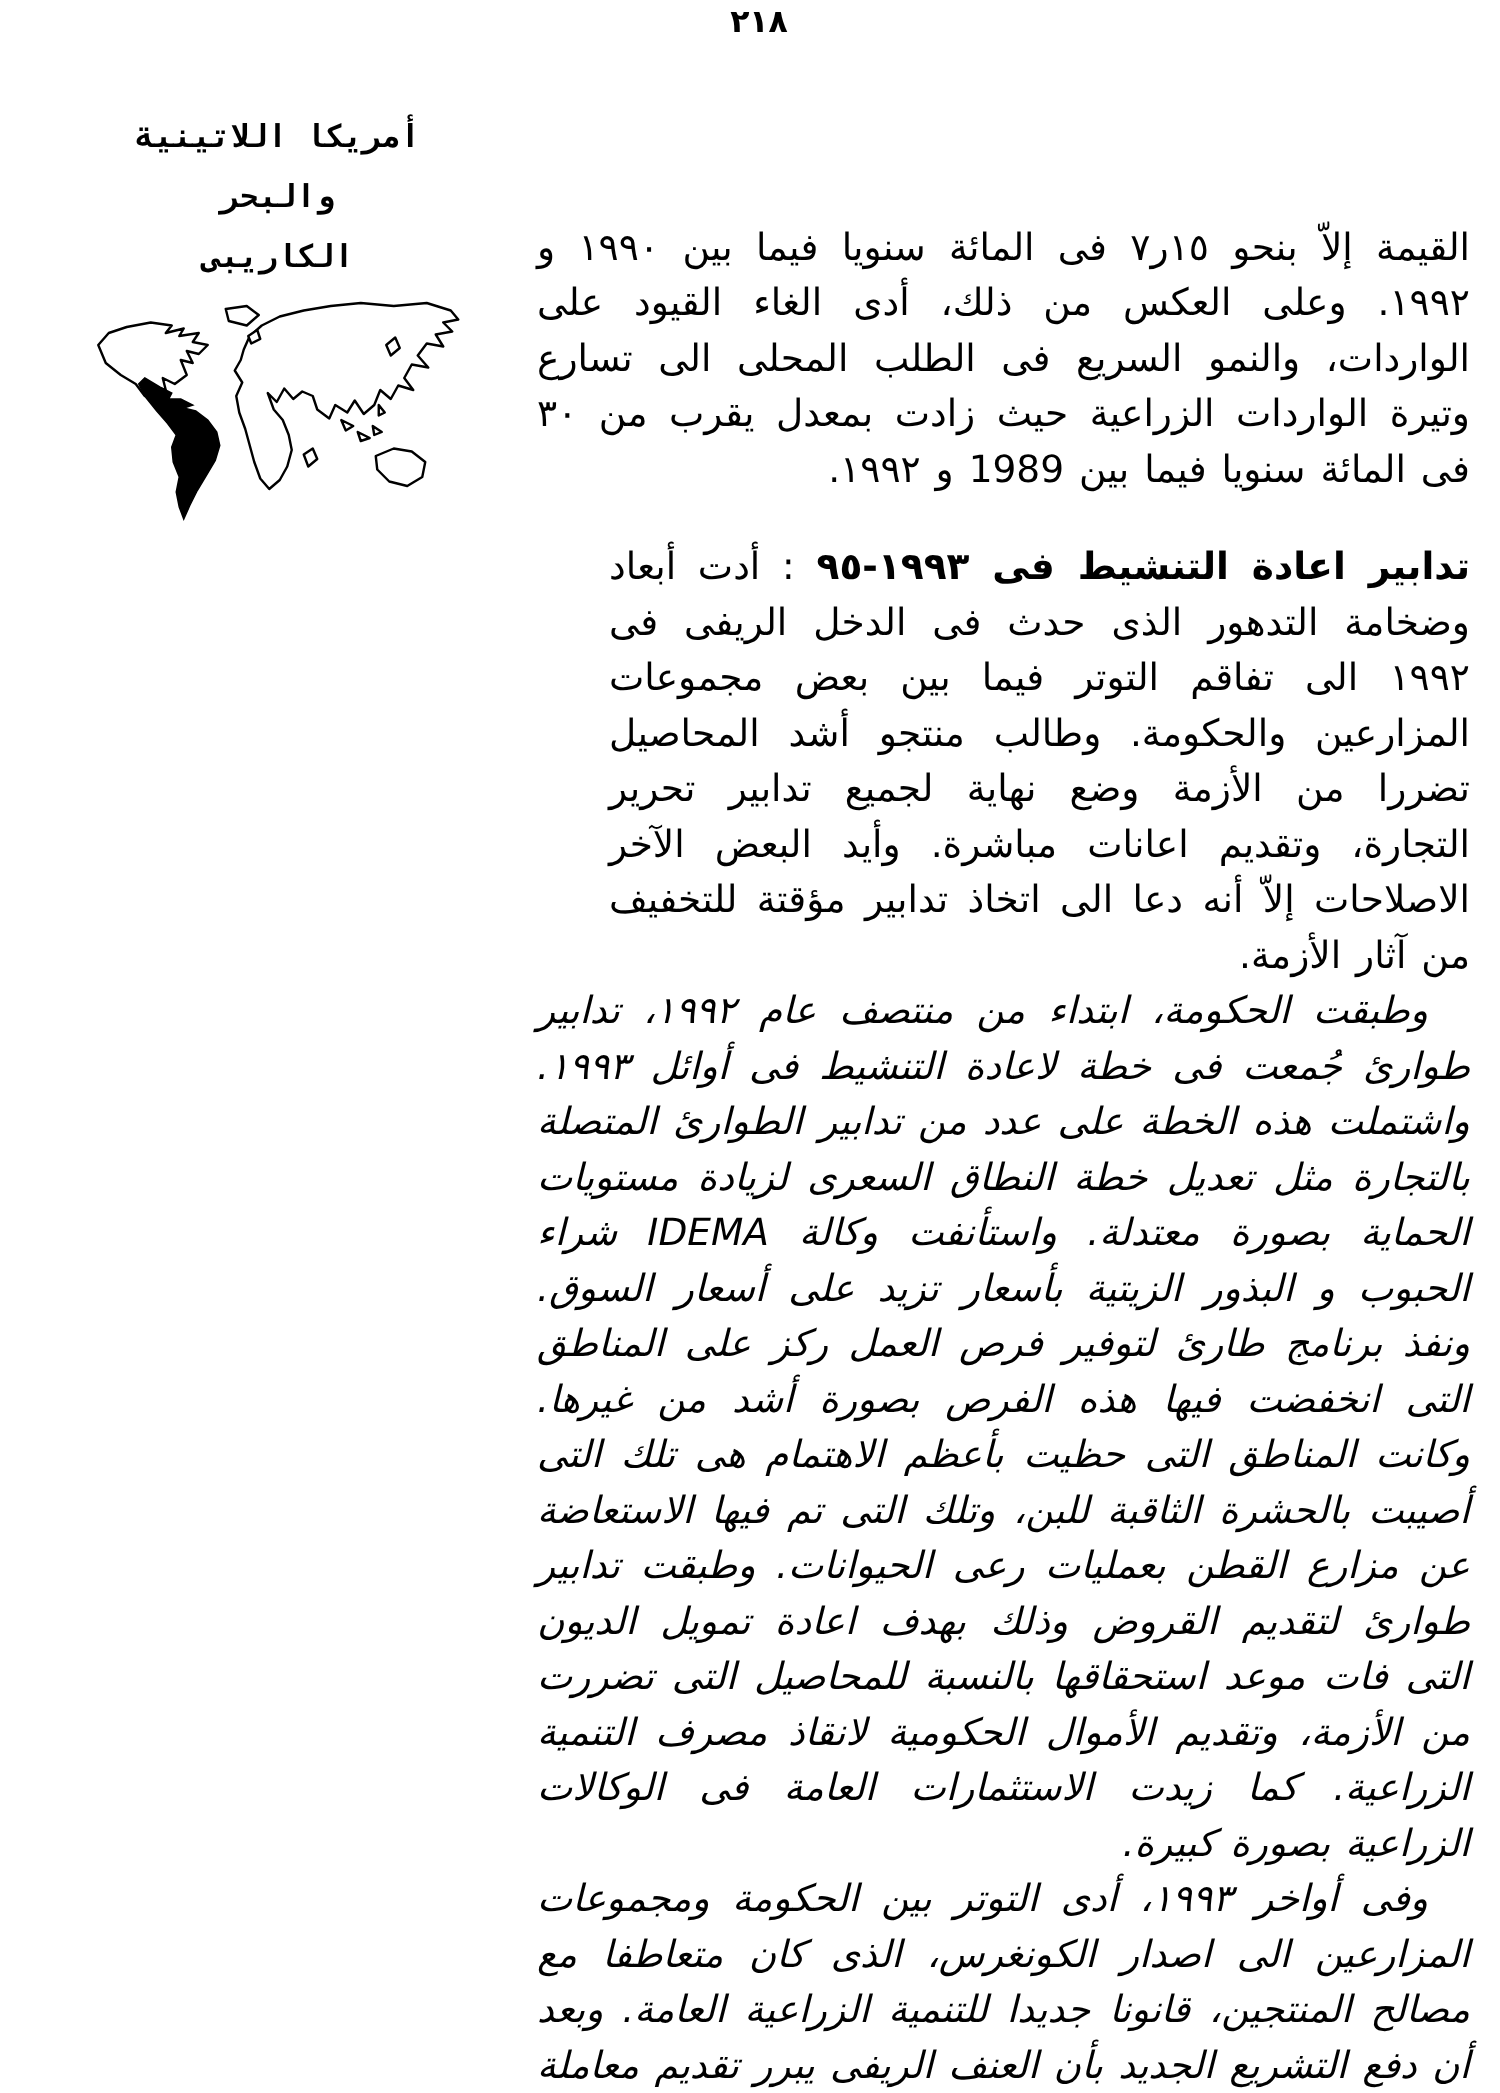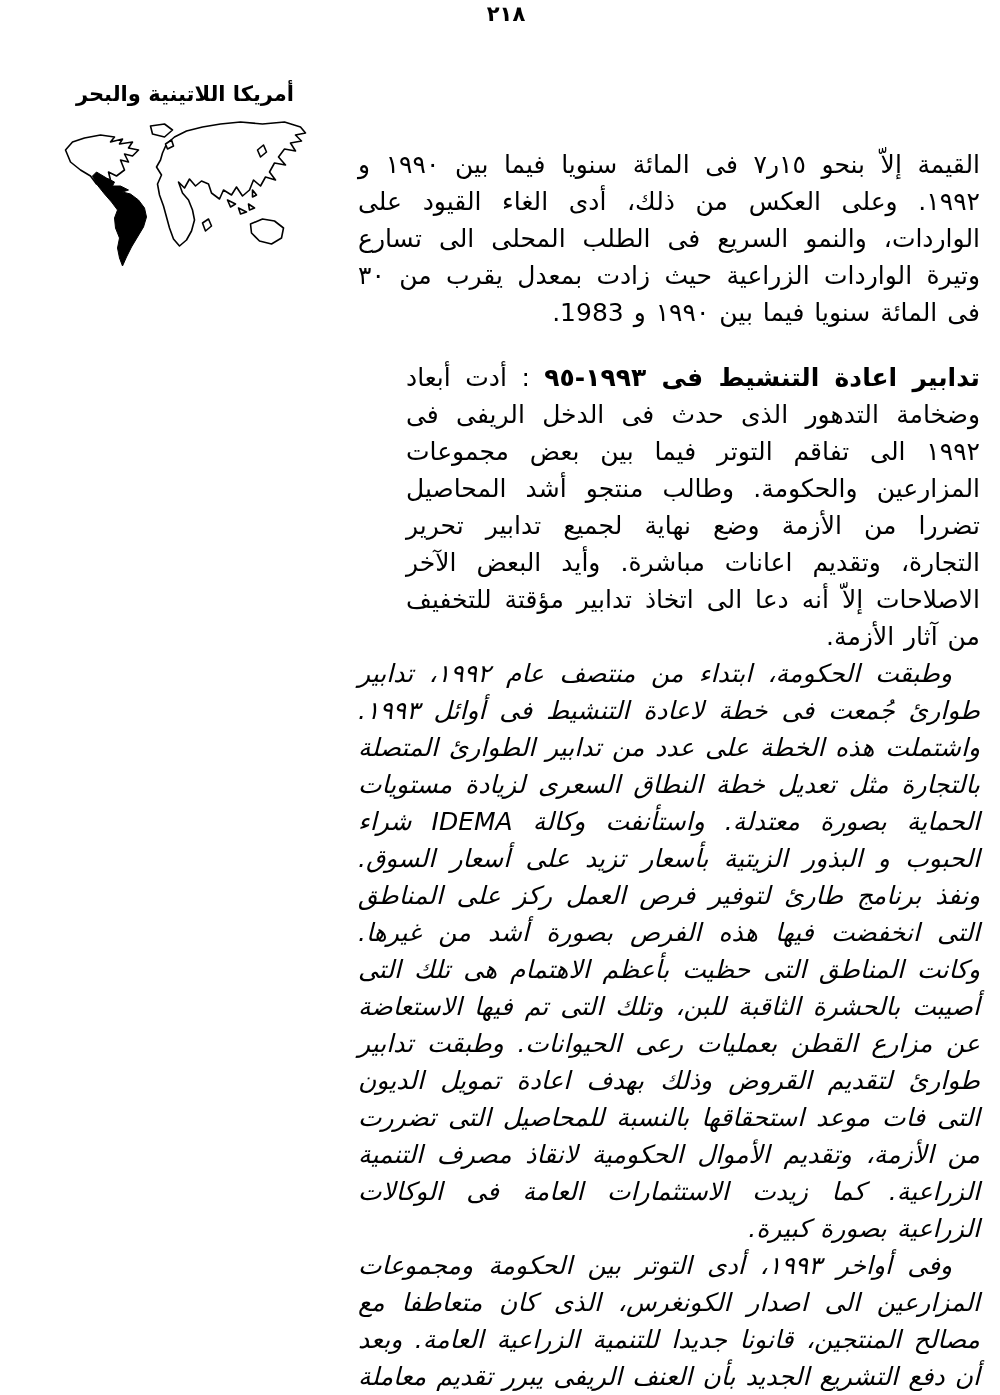--- a/index.html
+++ b/index.html
@@ -12,21 +12,21 @@
   .page-number {
     position: absolute; top: 2px; left: 12px; right: 0;
     text-align: center; font-size: 21px; font-weight: bold;
     letter-spacing: 2px;
   }
   .sidebar {
     position: absolute; left: 56px; top: 74px; width: 258px;
   }
   .region-label {
     direction: rtl; text-align: center;
-    font-weight: bold; font-size: 21px; line-height: 40px;
+    font-weight: bold; font-size: 21px; line-height: 40px; font-family: Liberation Mono, monospace;
   }
   .map-wrap { margin-top: 6px; text-align: center; }
   .map-wrap svg { display: block; margin: 0 auto; }
   .main {
     position: absolute; left: 358px; top: 146px; width: 622px;
     direction: rtl; text-align: justify;
     font-size: 25px; line-height: 37px;
     word-spacing: 2px;
   }
   .main p { margin: 0; }
@@ -35,20 +35,21 @@
   .lead { font-weight: bold; }
 </style>
 </head>
 <body>
 
 <div class="page-number">٢١٨</div>
 
 <div class="sidebar">
   <div class="region-label">
     <div>أمريكا اللاتينية والبحر</div>
+    <div>الكاريبى</div>
   </div>
   <div class="map-wrap">
     <svg width="250" height="160" viewBox="0 0 245 160">
       <g fill="#ffffff" stroke="#000000" stroke-width="1.6" stroke-linejoin="round">
 
         <path d="M3,30 L10,22 L22,18 L38,15 L52,17 L48,22 L60,19 L57,24 L70,22 L66,28 L76,30 L70,36 L62,34 L66,42 L58,40 L62,50 L54,56 L46,52 L48,60 L40,58 L34,64 L28,56 L18,50 L8,42 Z"></path>
 
         <path d="M88,6 L102,4 L110,10 L102,17 L90,14 Z"></path>
 
         <path d="M100,33 L104,24 L112,17 L124,11 L140,7 L158,4 L178,2 L200,4 L222,2 L238,7 L243,13 L233,15 L239,21 L228,23 L233,31 L222,29 L216,37 L223,45 L212,43 L207,52 L213,60 L203,57 L198,66 L191,60 L187,70 L180,76 L174,67 L169,75 L161,70 L157,79 L149,73 L146,64 L139,61 L133,66 L127,59 L122,68 L116,62 L120,73 L126,80 L130,90 L132,100 L129,111 L124,120 L117,126 L111,119 L107,108 L104,97 L101,86 L97,75 L95,64 L99,55 L94,47 L98,40 Z"></path>
@@ -60,17 +61,17 @@
         <path d="M140,103 L146,99 L149,106 L143,111 Z"></path>
         <path d="M165,80 L173,84 L168,87 Z M176,88 L184,92 L178,94 Z M186,84 L192,88 L187,90 Z M190,70 L194,75 L190,77 Z"></path>
       </g>
 
       <path fill="#000000" stroke="#000000" stroke-width="1" d="M34,52 L44,58 L52,62 L50,66 L58,66 L66,70 L60,72 L68,74 L76,80 L82,88 L84,97 L81,107 L75,117 L69,127 L64,137 L60,146 L57,138 L55,128 L57,118 L53,108 L52,98 L55,90 L49,82 L42,74 L34,64 L30,56 Z"></path>
     </svg>
   </div>
 </div>
 
 <div class="main">
-  <p>القيمة إلاّ بنحو ١٥ر٧ فى المائة سنويا فيما بين ١٩٩٠ و ١٩٩٢. وعلى العكس من ذلك، أدى الغاء القيود على الواردات، والنمو السريع فى الطلب المحلى الى تسارع وتيرة الواردات الزراعية حيث زادت بمعدل يقرب من ٣٠ فى المائة سنويا فيما بين ١٩٩٠ و 1983.</p>
+  <p>القيمة إلاّ بنحو ١٥ر٧ فى المائة سنويا فيما بين ١٩٩٠ و ١٩٩٢. وعلى العكس من ذلك، أدى الغاء القيود على الواردات، والنمو السريع فى الطلب المحلى الى تسارع وتيرة الواردات الزراعية حيث زادت بمعدل يقرب من ٣٠ فى المائة سنويا فيما بين 1989 و ١٩٩٢.</p>
   <p class="heading-para"><strong class="lead">تدابير اعادة التنشيط فى ١٩٩٣-٩٥</strong><span> : </span><span>أدت أبعاد وضخامة التدهور الذى حدث فى الدخل الريفى فى ١٩٩٢ الى تفاقم التوتر فيما بين بعض مجموعات المزارعين والحكومة. وطالب منتجو أشد المحاصيل تضررا من الأزمة وضع نهاية لجميع تدابير تحرير التجارة، وتقديم اعانات مباشرة. وأيد البعض الآخر الاصلاحات إلاّ أنه دعا الى اتخاذ تدابير مؤقتة للتخفيف من آثار الأزمة.</span></p>
   <p class="indent">وطبقت الحكومة، ابتداء من منتصف عام ١٩٩٢، تدابير طوارئ جُمعت فى خطة لاعادة التنشيط فى أوائل ١٩٩٣. واشتملت هذه الخطة على عدد من تدابير الطوارئ المتصلة بالتجارة مثل تعديل خطة النطاق السعرى لزيادة مستويات الحماية بصورة معتدلة. واستأنفت وكالة IDEMA شراء الحبوب و البذور الزيتية بأسعار تزيد على أسعار السوق. ونفذ برنامج طارئ لتوفير فرص العمل ركز على المناطق التى انخفضت فيها هذه الفرص بصورة أشد من غيرها. وكانت المناطق التى حظيت بأعظم الاهتمام هى تلك التى أصيبت بالحشرة الثاقبة للبن، وتلك التى تم فيها الاستعاضة عن مزارع القطن بعمليات رعى الحيوانات. وطبقت تدابير طوارئ لتقديم القروض وذلك بهدف اعادة تمويل الديون التى فات موعد استحقاقها بالنسبة للمحاصيل التى تضررت من الأزمة، وتقديم الأموال الحكومية لانقاذ مصرف التنمية الزراعية. كما زيدت الاستثمارات العامة فى الوكالات الزراعية بصورة كبيرة.</p>
   <p class="indent">وفى أواخر ١٩٩٣، أدى التوتر بين الحكومة ومجموعات المزارعين الى اصدار الكونغرس، الذى كان متعاطفا مع مصالح المنتجين، قانونا جديدا للتنمية الزراعية العامة. وبعد أن دفع التشريع الجديد بأن العنف الريفى يبرر تقديم معاملة خاصة للانتاج الزراعى، أيد بذل جهود حكومية أكثر نشاطا فى مجال</p>
 </div>
 
 </body></html>

